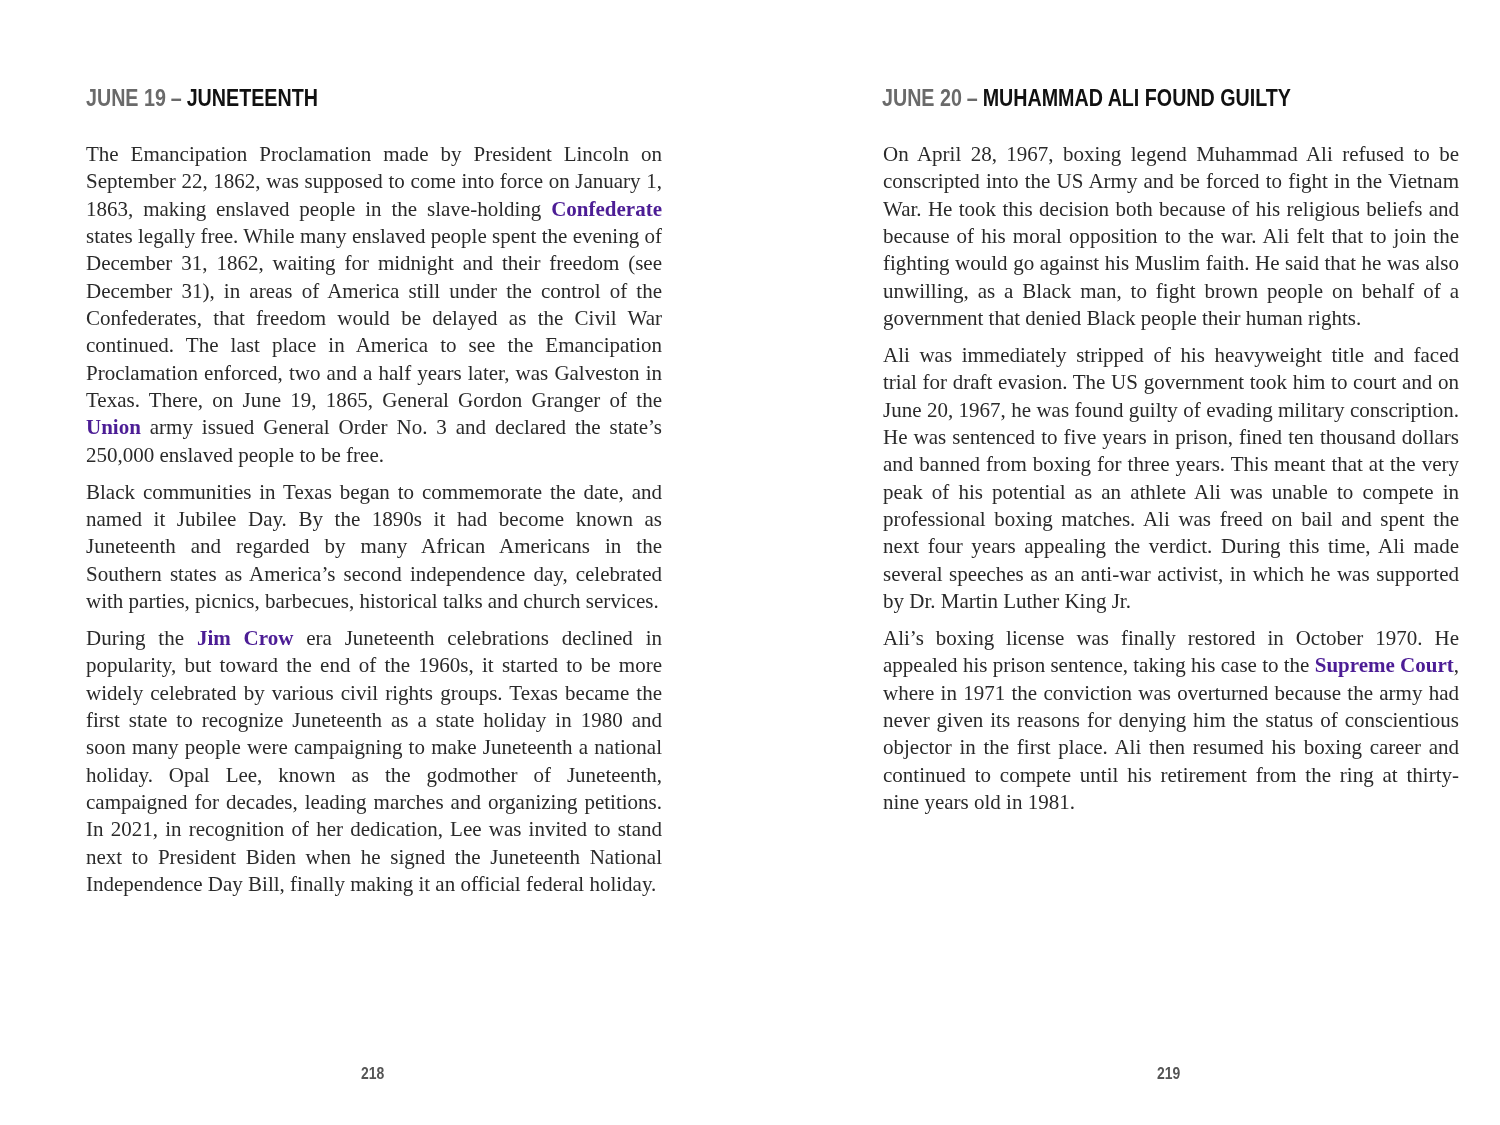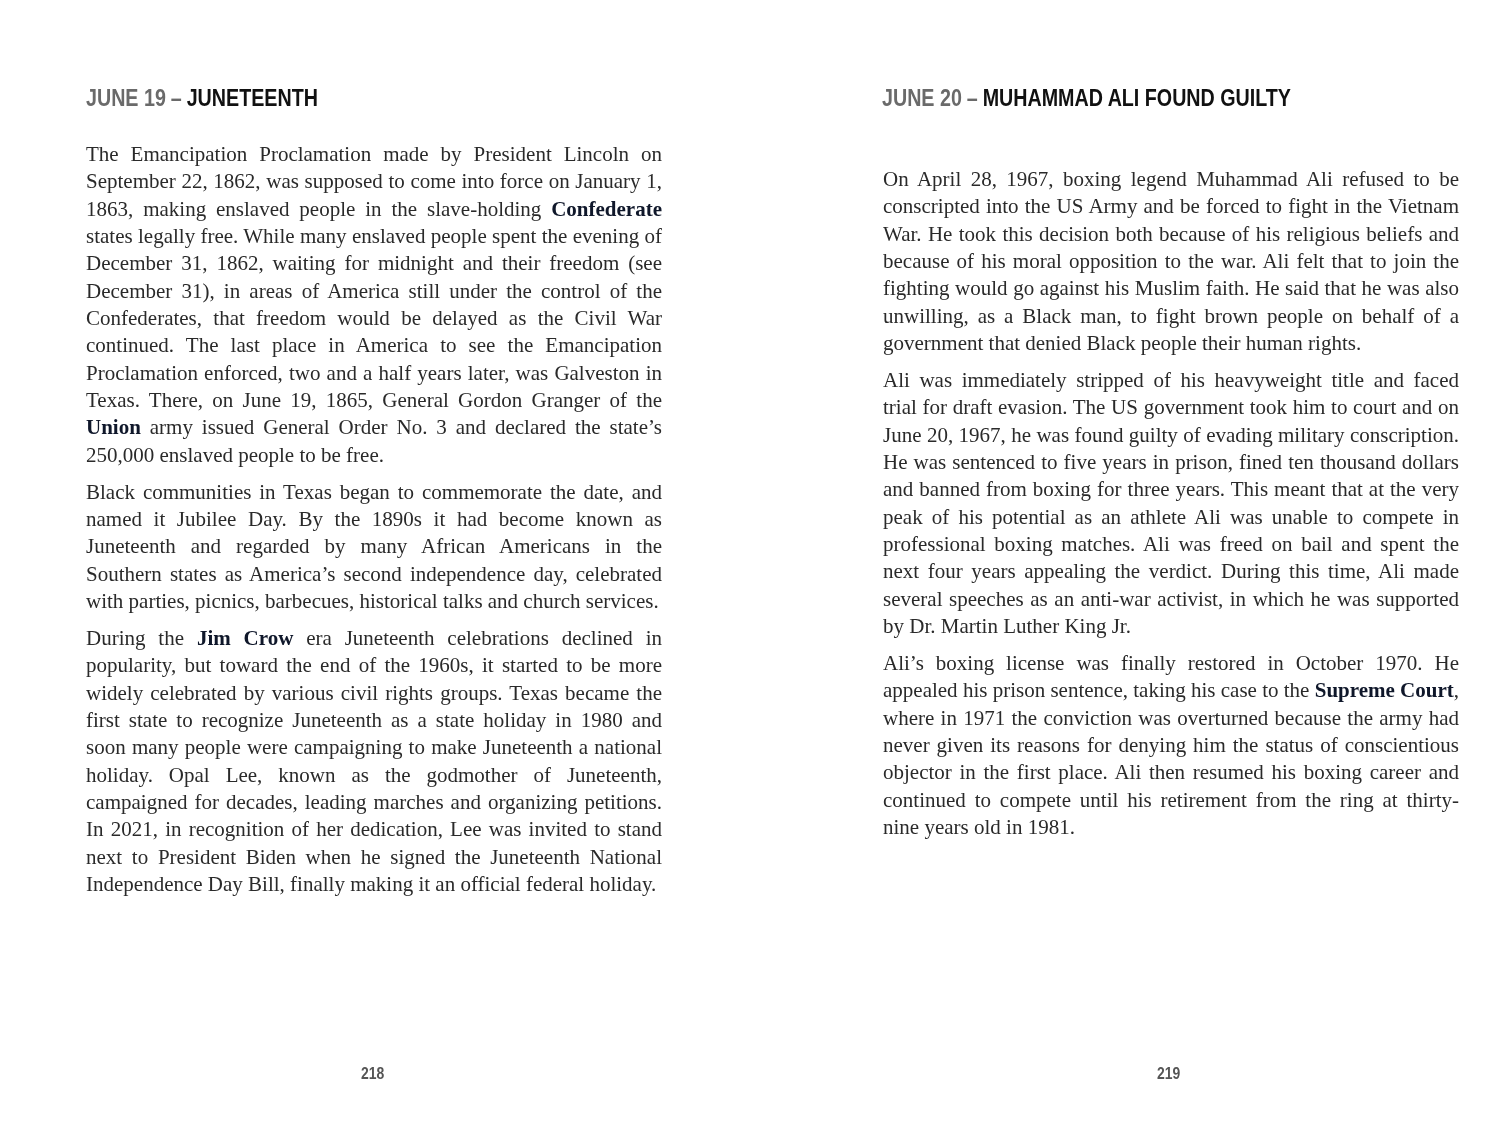--- a/index.html
+++ b/index.html
@@ -57,28 +57,28 @@
       top: 141px;
       width: 576px;
       font-family: "Liberation Serif", serif;
       font-size: 21px;
       line-height: 27.35px;
       color: #2a2a2a;
       text-align: justify;
       hyphens: manual;
     }
     .page-left .body-text { left: 86px; }
-    .page-right .body-text { left: 839px; left: 89px; margin-top: 25px; }
+    .page-right .body-text { left: 839px; left: 89px; }
 
     .para {
       margin: 0 0 9.5px 0;
     }
     .kw {
       font-weight: bold;
-      color: #0f172a;
+      color: #4c1d95;
     }
 
     .page-number {
       position: absolute;
       top: 1064px;
       font-family: "Liberation Sans", sans-serif;
       font-size: 17px;
       font-weight: bold;
       color: #555555;
       transform: scaleX(0.82);

